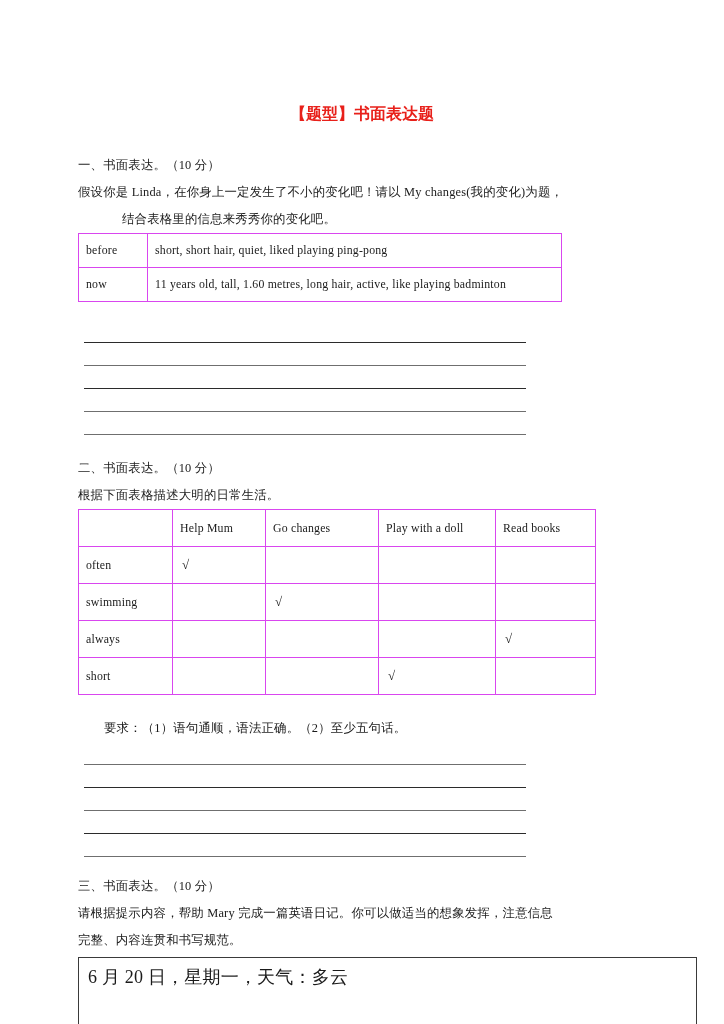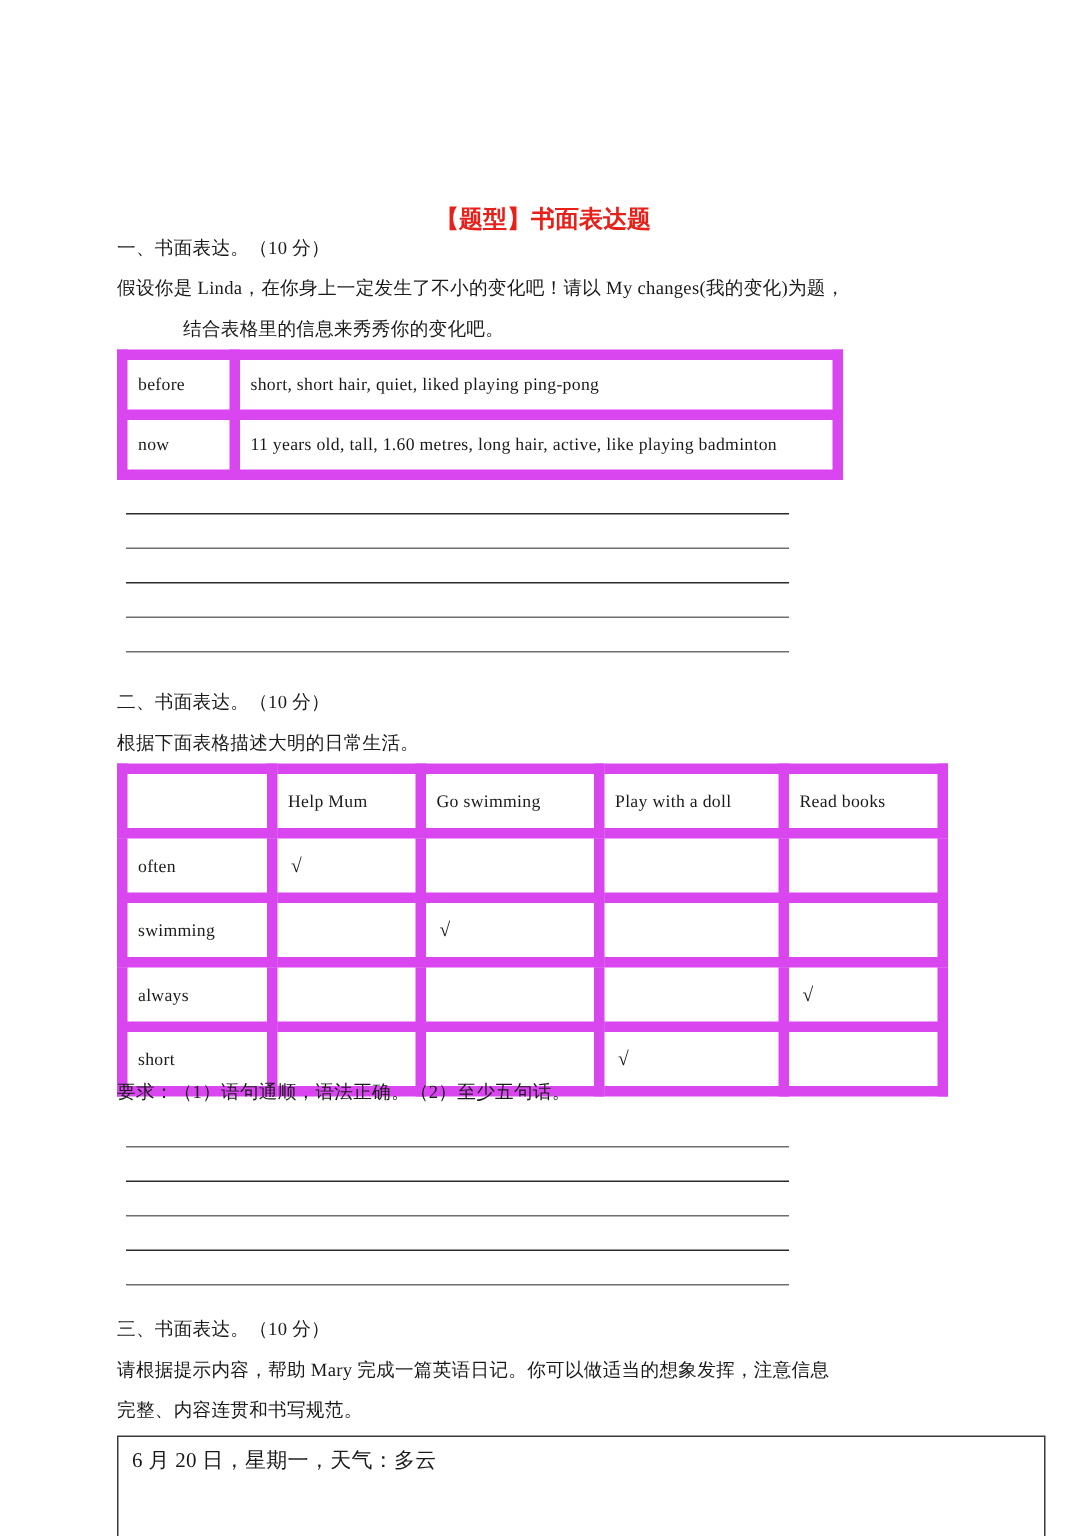--- a/index.html
+++ b/index.html
@@ -39,21 +39,20 @@
   .sub-title {
     position: absolute;
     left: 0; top: 103px;
     width: 724px;
     text-align: center;
     font-size: 16px;
     font-weight: bold;
     line-height: 22px;
     font-family: "DejaVu Sans", "Liberation Sans", sans-serif;
     white-space: nowrap;
-    margin-top: 32px;
   }
 
   
   .btext {
     position: absolute;
     left: 78px;
     font-size: 12.4px;
     line-height: 27px;
     letter-spacing: 0.2px;
     white-space: nowrap;
@@ -61,21 +60,21 @@
 
   
   table.doc-table {
     position: absolute;
     border-collapse: collapse;
     font-size: 11.8px;
     font-family: "Liberation Serif", "DejaVu Serif", serif;
     table-layout: fixed;
   }
   table.doc-table td, table.doc-table th {
-    border: 7px solid #d946ef;
+    border: 1px solid #d946ef;
     padding: 4px 7px;
     text-align: left;
     vertical-align: middle;
     font-weight: normal;
     letter-spacing: 0.2px;
     overflow: hidden;
     white-space: nowrap;
   }
 
   
@@ -125,21 +124,21 @@
     top: 957px;
     width: 619px;
     height: 88px;
     border: 1px solid #3a3a3a;
     box-sizing: border-box;
   }
   #diary-box .diary-line {
     position: absolute;
     left: 9px;
     top: 7px;
-    font-size: 14px;
+    font-size: 18px;
     letter-spacing: 0.2px;
     white-space: nowrap;
   }
 </style>
 </head>
 <body>
 
 <div class="page">
 
 
@@ -174,21 +173,21 @@
 
   <div class="btext" style="top:455px;">二、书面表达。（10 分）</div>
 
   <div class="btext" style="top:482px;">根据下面表格描述大明的日常生活。</div>
 
   <table class="doc-table" id="table-daily-life">
     <tbody>
       <tr>
         <td class="col-freq"></td>
         <td class="col-a">Help Mum</td>
-        <td class="col-b">Go swimming</td>
+        <td class="col-b">Go changes</td>
         <td class="col-c">Play with a doll</td>
         <td class="col-d">Read books</td>
       </tr>
 
       <tr>
         <td>often</td>
         <td class="tick">√</td>
         <td class="tick"></td>
         <td class="tick"></td>
         <td class="tick"></td>
@@ -210,21 +209,21 @@
       <tr>
         <td>short</td>
         <td class="tick"></td>
         <td class="tick"></td>
         <td class="tick">√</td>
         <td class="tick"></td>
       </tr>
     </tbody>
   </table>
 
-  <div class="btext" style="top:715px;">要求：（1）语句通顺，语法正确。（2）至少五句话。</div>
+  <div class="btext" style="top:715px;margin-left:26px;">要求：（1）语句通顺，语法正确。（2）至少五句话。</div>
 
   <div class="lines" style="top:742px;">
     <div class="rule light"></div>
     <div class="rule"></div>
     <div class="rule light"></div>
     <div class="rule"></div>
     <div class="rule light"></div>
   </div>
 
   <div class="btext" style="top:873px;">三、书面表达。（10 分）</div>

